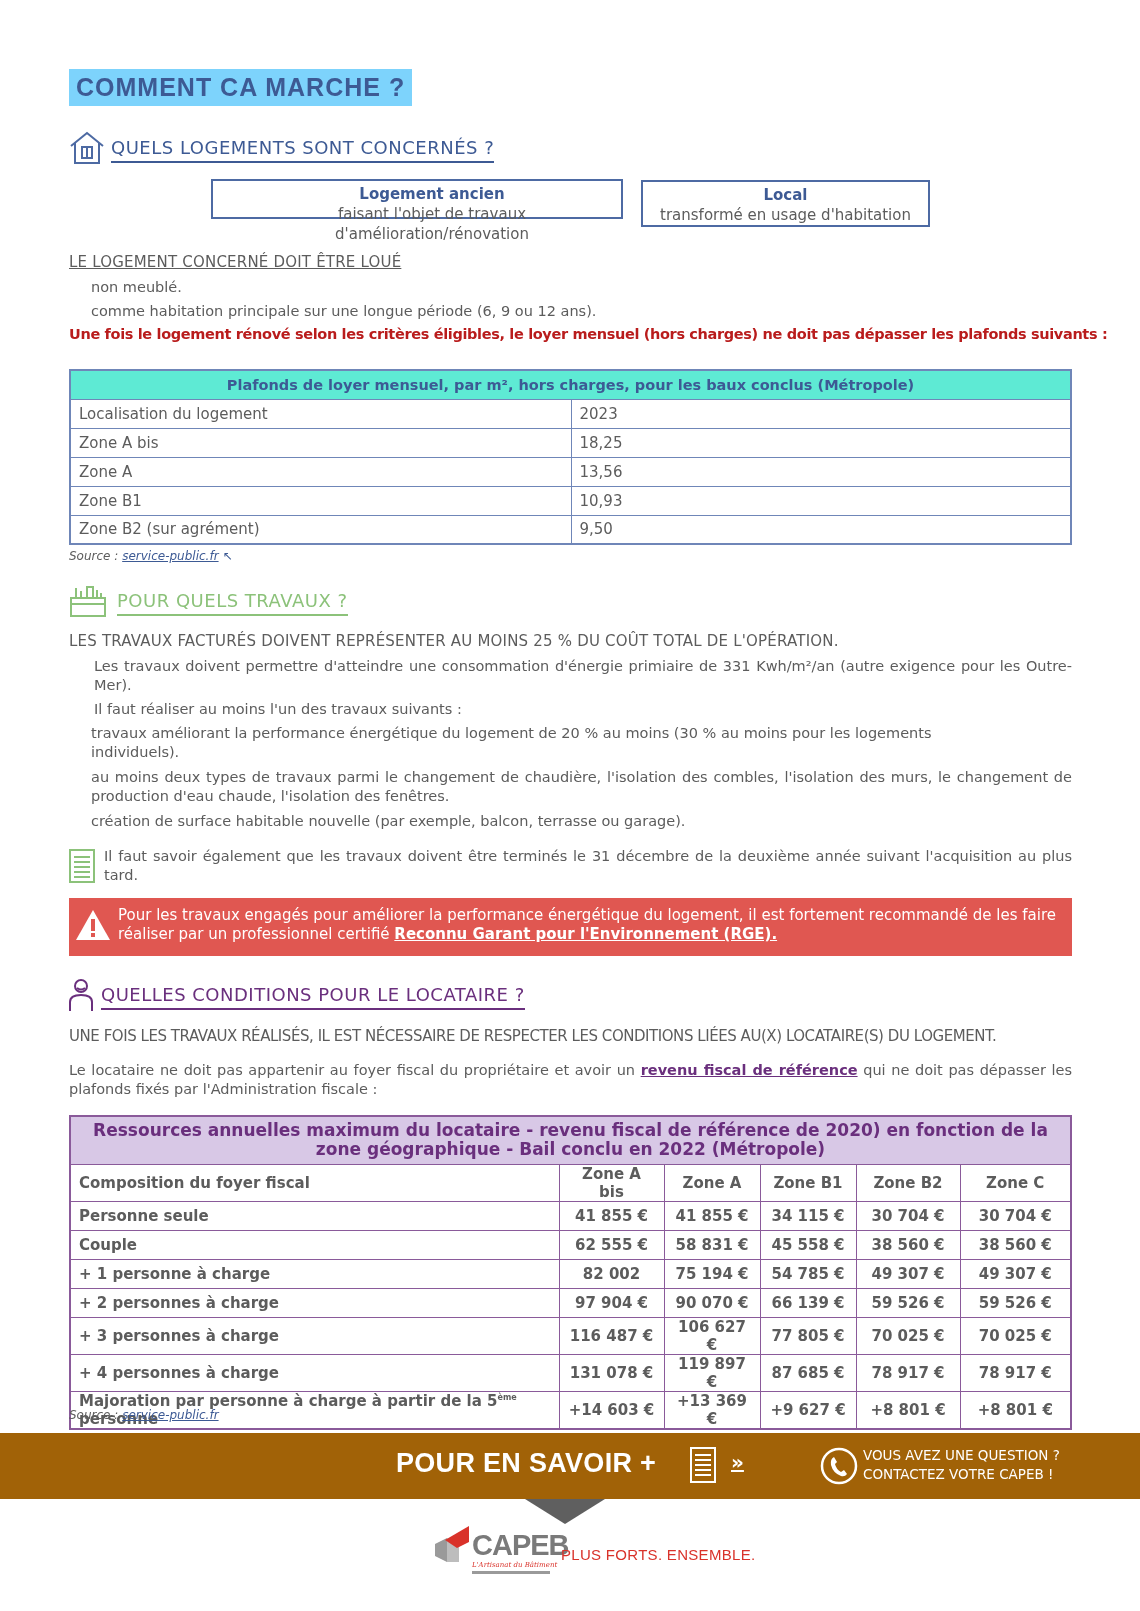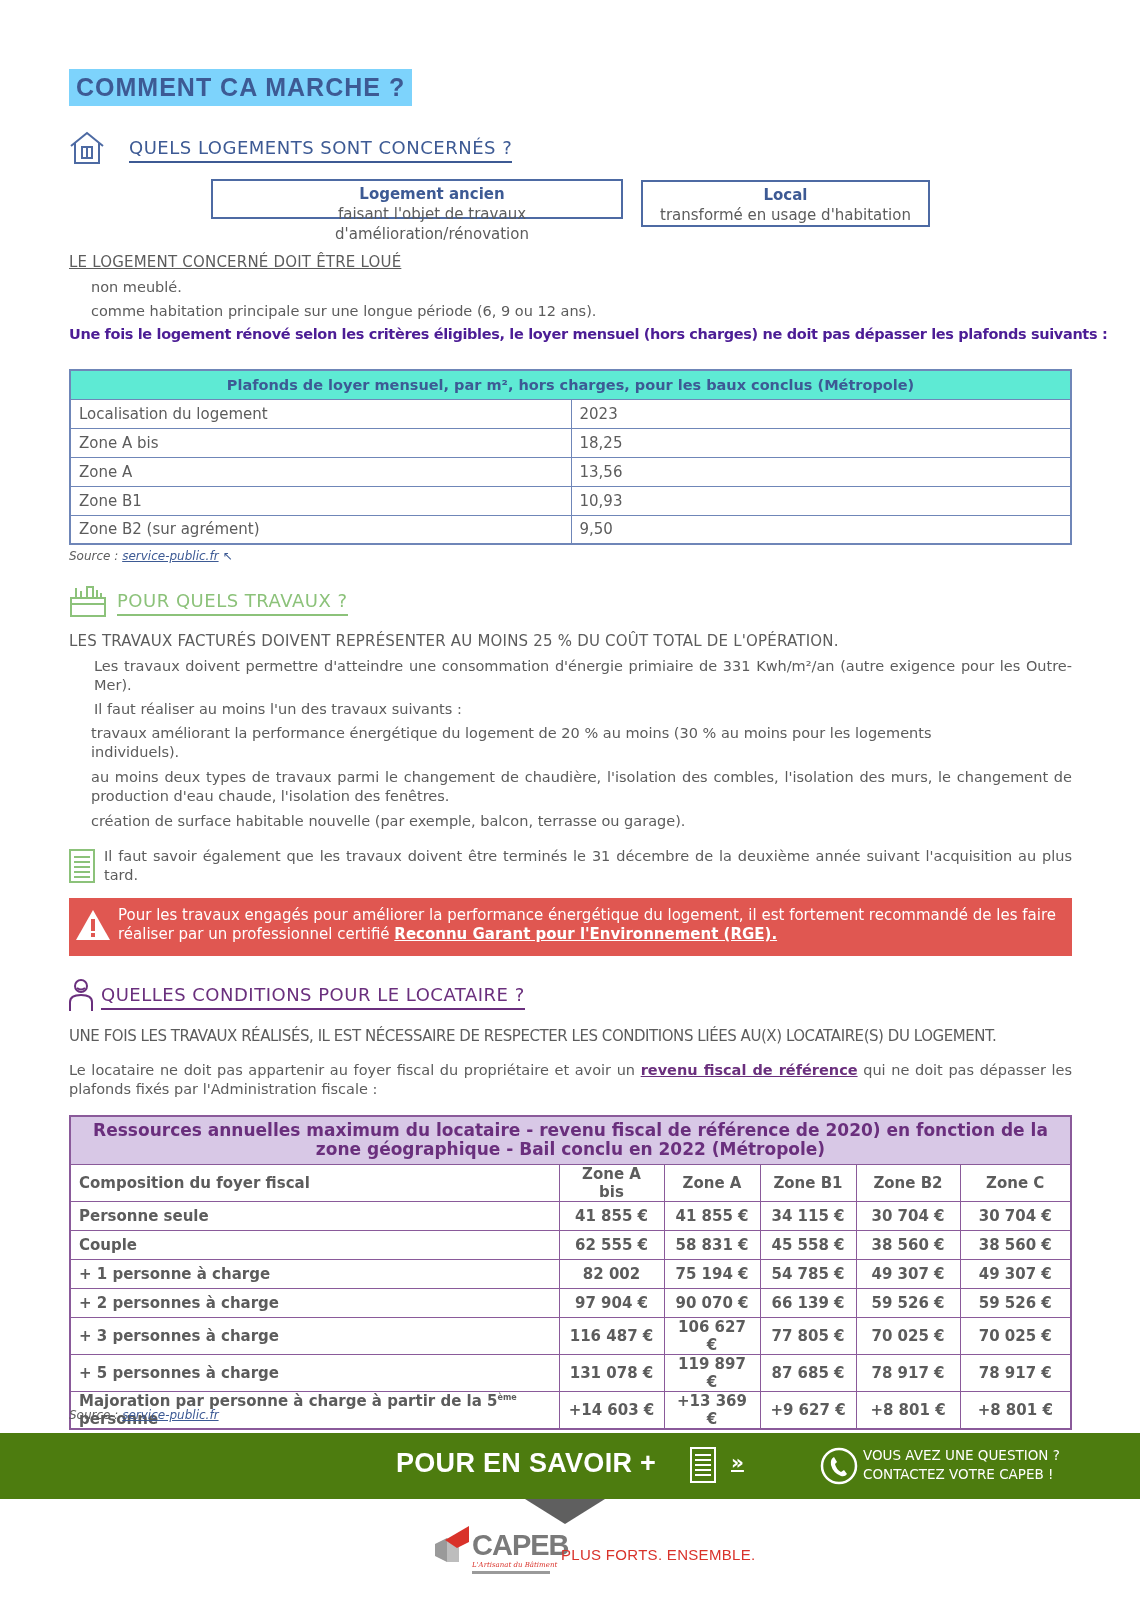--- a/index.html
+++ b/index.html
@@ -13,37 +13,37 @@
     left: 69px; top: 69px; height: 37px; padding: 0 7px;
     background: #7dd3fc; color: #3d5a94;
     font-family: "Liberation Sans", sans-serif; font-weight: bold; font-size: 25px;
     line-height: 37px; letter-spacing: 1px;
   }
 
   
   .sec-head { display: flex; align-items: center; }
   .sec-head .title {
     font-family: "DejaVu Sans", sans-serif; font-size: 18px; letter-spacing: 0.5px;
-    padding-bottom: 3px; border-bottom: 2px solid currentColor; margin-left: 24px;
+    padding-bottom: 3px; border-bottom: 2px solid currentColor; margin-left: 6px;
   }
   .blue { color: #3d5a94; }
   .green { color: #8cc27a; }
   .purple { color: #6a2f7d; }
 
   
   .type-box {
     border: 2px solid #4d6aa3; text-align: center; font-size: 15px; line-height: 20px;
     padding: 3px 6px;
   }
   .type-box .b { color: #3d5a94; font-weight: bold; }
   .type-box .n { color: #5c5c5c; }
 
   .txt { font-size: 14.5px; line-height: 19px; color: #5c5c5c; }
   .caps { font-size: 15px; letter-spacing: 0.2px; }
-  .bold-blue { color: #4c1d95; font-weight: bold; font-size: 14.5px; }
+  .bold-blue { color: #b91c1c; font-weight: bold; font-size: 14.5px; }
 
   
   table { border-collapse: collapse; }
   .t1 { width: 1003px; border: 2px solid #6f86b8; }
   .t1 td, .t1 th { border: 1.5px solid #6f86b8; font-size: 15px; text-align: left; padding: 0 8px; height: 29px; font-weight: normal; color: #5c5c5c; }
   .t1 th.hdr { background: #5eead4; color: #3d5a94; font-weight: bold; text-align: center; font-size: 14.5px; }
 
   .source { font-size: 12px; font-style: italic; color: #5c5c5c; }
   .source a { color: #3d5a94; text-decoration: underline; }
 
@@ -58,21 +58,21 @@
   
   .t2 { width: 1003px; border: 2px solid #8a5a9a; }
   .t2 td, .t2 th { border: 1.5px solid #8a5a9a; font-size: 15px; padding: 0 8px; height: 29px; font-weight: bold; color: #5c5c5c; }
   .t2 th.hdr { background: #d8c8e6; color: #6a2f7d; font-weight: bold; text-align: center; font-size: 17px; line-height: 19px; padding: 4px 8px; height: 48px; }
   .t2 td.num { text-align: center; }
   .t2 td.lbl { text-align: left; }
   .t2 sup { font-size: 8px; }
 
   
   .footer-bar {
-    left: 0; top: 1433px; width: 1140px; height: 66px; background: #4d7c0f;
+    left: 0; top: 1433px; width: 1140px; height: 66px; background: #a16207;
   }
   .footer-bar .savoir {
     left: 396px; top: 15px; color: #ffffff; font-family: "Liberation Sans", sans-serif;
     font-weight: bold; font-size: 27px; letter-spacing: 0.3px;
   }
   .footer-bar .question {
     left: 863px; top: 13px; color: #ffffff; font-size: 13.5px; line-height: 19px;
   }
   .arrow-down {
     left: 525px; top: 1499px; width: 0; height: 0;
@@ -255,21 +255,21 @@
       </tr>
       <tr>
         <td class="lbl">+ 3 personnes à charge</td>
         <td class="num">116 487 €</td>
         <td class="num">106 627 €</td>
         <td class="num">77 805 €</td>
         <td class="num">70 025 €</td>
         <td class="num">70 025 €</td>
       </tr>
       <tr>
-        <td class="lbl">+ 5 personnes à charge</td>
+        <td class="lbl">+ 4 personnes à charge</td>
         <td class="num">131 078 €</td>
         <td class="num">119 897 €</td>
         <td class="num">87 685 €</td>
         <td class="num">78 917 €</td>
         <td class="num">78 917 €</td>
       </tr>
     </tbody>
   <tbody>
       <tr>
     <td class="lbl"><span>Majoration par personne à charge à partir de la 5</span><sup>ème</sup><span> personne</span></td>

